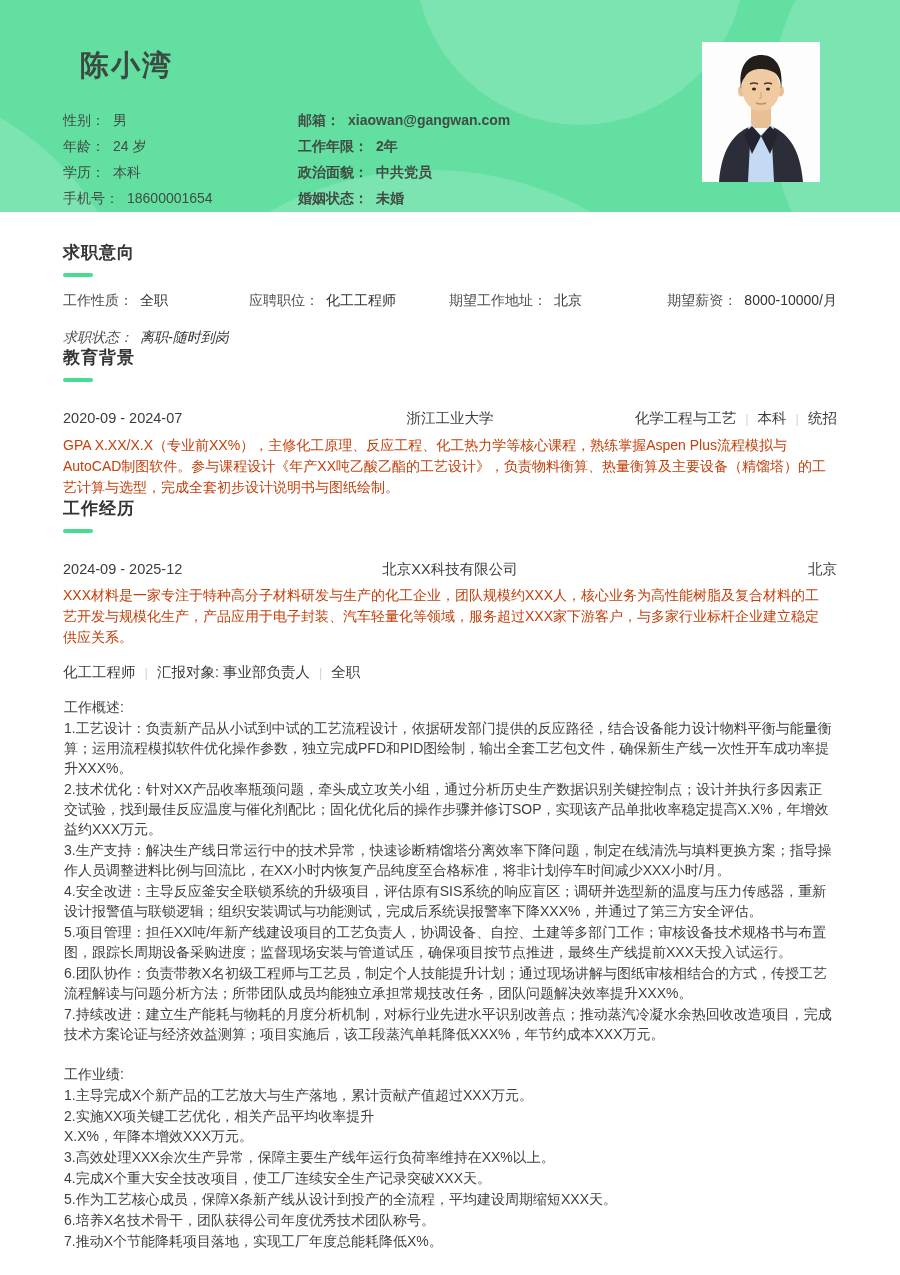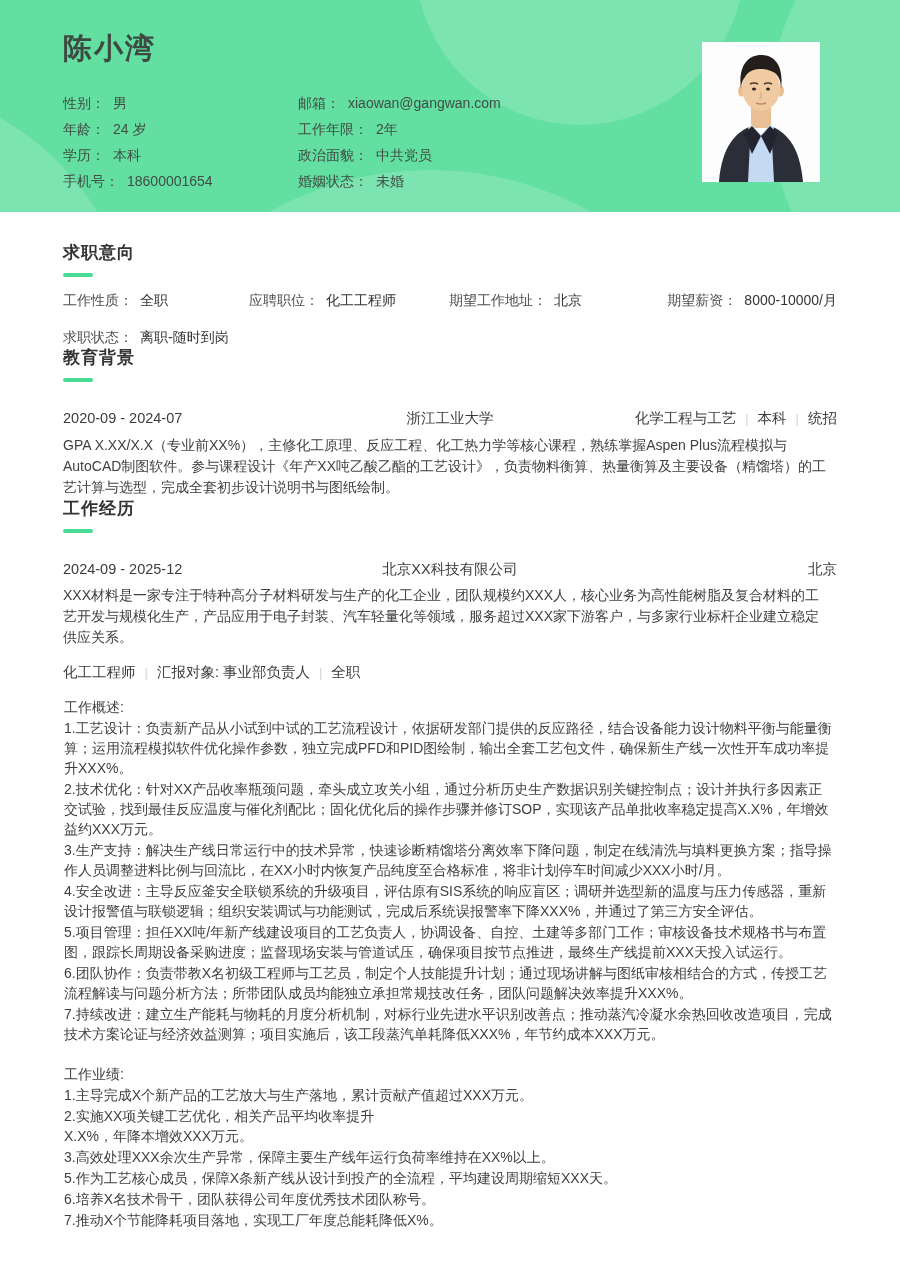--- a/index.html
+++ b/index.html
@@ -21,33 +21,33 @@
     padding: 0 63px;
   }
   .deco { position: absolute; border-radius: 50%; background: rgba(255,255,255,0.16); }
   .deco.c1 { width: 330px; height: 330px; left: 415px; top: -205px; }
   .deco.c2 { width: 500px; height: 500px; left: 770px; top: -140px; }
   .deco.c3 { width: 660px; height: 660px; left: 100px; top: 170px; }
   .deco.c4 { width: 560px; height: 560px; left: -420px; top: 80px; }
 
   .name {
     position: relative;
-    margin: 0; padding-top: 29px;
+    margin: 17px; padding-top: 29px;
     font-size: 29px; font-weight: bold;
     color: #3c4a42; letter-spacing: 2px;
   }
   .info-grid {
     position: relative;
     display: flex;
     margin-top: 21px;
     font-size: 14px;
     color: #404d45;
   }
   .info-col { width: 235px; }
-  .info-col.right { width: 330px; }
+  .info-col.right { width: 330px; font-weight: bold; }
   .info-row { height: 26px; line-height: 26px; white-space: nowrap; }
   .info-row .label { margin-right: 8px; }
 
   .photo {
     position: absolute;
     left: 702px; top: 42px;
     width: 118px; height: 140px;
     background: #fdfdfd;
   }
   .photo svg { display: block; }
@@ -65,21 +65,21 @@
   .mt-section { }
   .mt-work { }
   .title-underline {
     width: 30px; height: 4px;
     background: #47db94; border-radius: 2px;
     margin-top: 9px;
   }
 
   
   .intent-row { display: flex; margin-top: 13px; font-size: 14px; line-height: 20px; }
-  .intent-row.second { margin-top: 17px; }
+  .intent-row.second { margin-top: 17px; font-style: italic; }
   .intent-field { white-space: nowrap; }
   .intent-field .label { color: #4d4d4d; margin-right: 7px; }
   .intent-field .value { color: #333333; }
   .col-1 { width: 186px; }
   .col-2 { width: 200px; }
   .col-3 { width: 211px; }
   .col-4 { flex: 1; text-align: right; }
 
   
   .meta-row {
@@ -88,21 +88,21 @@
     font-size: 14.5px; line-height: 20px; color: #3c3c3c;
   }
   .meta-left  { flex: 1; text-align: left; white-space: nowrap; }
   .meta-center{ flex: 1; text-align: center; white-space: nowrap; }
   .meta-right { flex: 1; text-align: right; white-space: nowrap; }
   .sep { color: #d5d5d5; padding: 0 9px; font-size: 13px; }
 
   .desc {
     margin: 6px 8px 0 0;
     font-size: 14px; line-height: 21px;
-    color: #404040;
+    color: #c2410c;
   }
 
   .position-row {
     margin-top: 14px;
     font-size: 14.5px; line-height: 21px; color: #3c3c3c;
   }
 
   .work-details { margin-top: 14px; }
   .work-details p {
     margin: 1px;
@@ -255,20 +255,21 @@
       <p>4.安全改进：主导反应釜安全联锁系统的升级项目，评估原有SIS系统的响应盲区；调研并选型新的温度与压力传感器，重新设计报警值与联锁逻辑；组织安装调试与功能测试，完成后系统误报警率下降XXX%，并通过了第三方安全评估。</p>
       <p>5.项目管理：担任XX吨/年新产线建设项目的工艺负责人，协调设备、自控、土建等多部门工作；审核设备技术规格书与布置图，跟踪长周期设备采购进度；监督现场安装与管道试压，确保项目按节点推进，最终生产线提前XXX天投入试运行。</p>
       <p>6.团队协作：负责带教X名初级工程师与工艺员，制定个人技能提升计划；通过现场讲解与图纸审核相结合的方式，传授工艺流程解读与问题分析方法；所带团队成员均能独立承担常规技改任务，团队问题解决效率提升XXX%。</p>
       <p>7.持续改进：建立生产能耗与物耗的月度分析机制，对标行业先进水平识别改善点；推动蒸汽冷凝水余热回收改造项目，完成技术方案论证与经济效益测算；项目实施后，该工段蒸汽单耗降低XXX%，年节约成本XXX万元。</p>
 
       <p class="gap-before">工作业绩:</p>
       <p>1.主导完成X个新产品的工艺放大与生产落地，累计贡献产值超过XXX万元。</p>
       <p>2.实施XX项关键工艺优化，相关产品平均收率提升
 X.X%，年降本增效XXX万元。</p>
       <p>3.高效处理XXX余次生产异常，保障主要生产线年运行负荷率维持在XX%以上。</p>
+      <p>4.完成X个重大安全技改项目，使工厂连续安全生产记录突破XXX天。</p>
       <p>5.作为工艺核心成员，保障X条新产线从设计到投产的全流程，平均建设周期缩短XXX天。</p>
       <p>6.培养X名技术骨干，团队获得公司年度优秀技术团队称号。</p>
       <p>7.推动X个节能降耗项目落地，实现工厂年度总能耗降低X%。</p>
 
     </div>
   </div>
 
 </div>
 
 </body></html>

